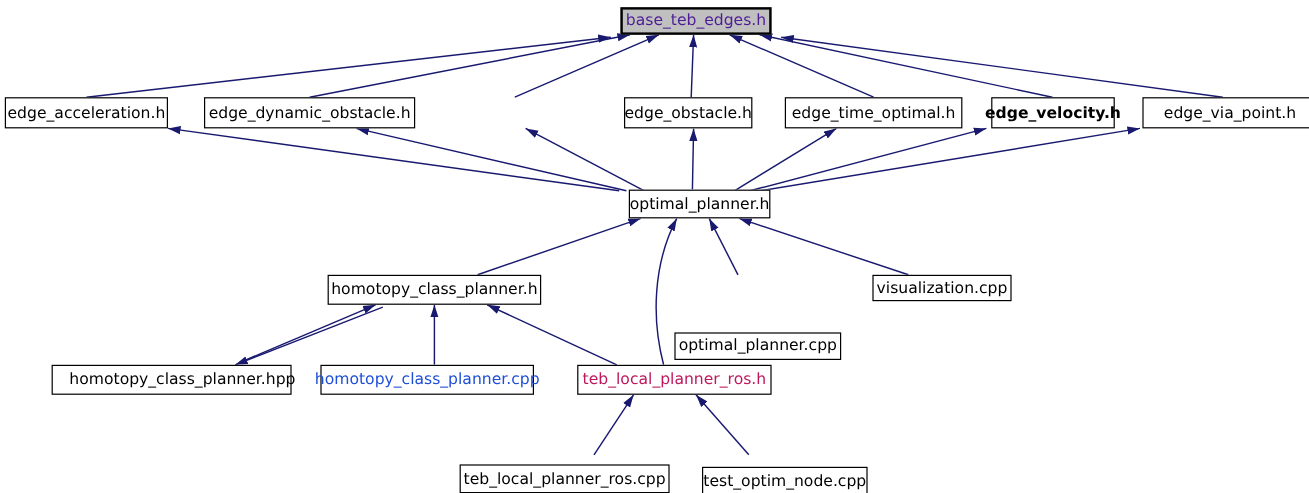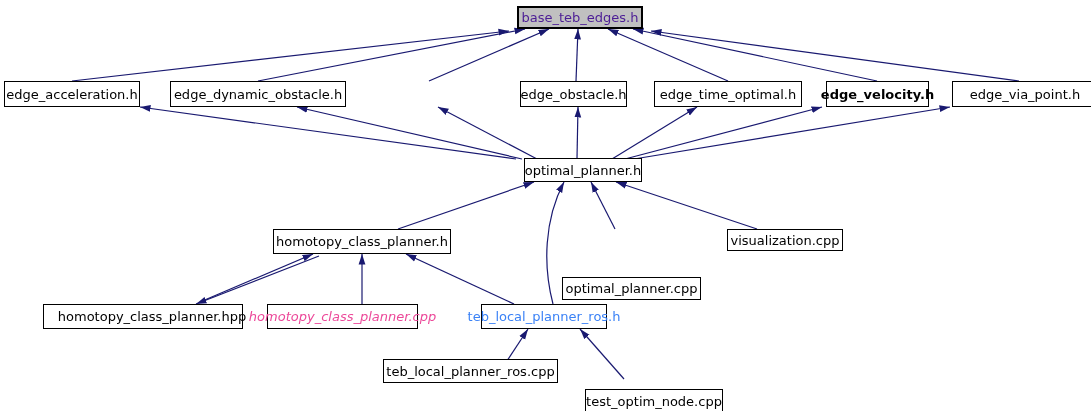--- a/index.html
+++ b/index.html
@@ -88,17 +88,17 @@
     <div class="node" style="left: 170px; top: 81px; width: 176px; height: 26px; color: rgb(0, 0, 0);">edge_dynamic_obstacle.h</div>
     <div class="node" style="left: 520px; top: 81px; width: 107px; height: 26px; color: rgb(0, 0, 0);">edge_obstacle.h</div>
     <div class="node" style="left: 654px; top: 81px; width: 148px; height: 26px; color: rgb(0, 0, 0);">edge_time_optimal.h</div>
     <div class="node" style="left: 826px; top: 81px; width: 103px; height: 26px; color: rgb(0, 0, 0); font-weight: bold;">edge_velocity.h</div>
     <div class="node" style="left: 952px; top: 81px; width: 146px; height: 26px; color: rgb(0, 0, 0);">edge_via_point.h</div>
     <div class="node" style="left: 524px; top: 158px; width: 118px; height: 24px; color: rgb(0, 0, 0);">optimal_planner.h</div>
     <div class="node" style="left: 273px; top: 229px; width: 178px; height: 25px; color: rgb(0, 0, 0);">homotopy_class_planner.h</div>
     <div class="node" style="left: 562px; top: 229px; width: 139px; height: 23px; color: rgb(0, 0, 0); margin-top: 48px;">optimal_planner.cpp</div>
     <div class="node" style="left: 727px; top: 229px; width: 116px; height: 22px; color: rgb(0, 0, 0);">visualization.cpp</div>
     <div class="node" style="left: 43px; top: 304px; width: 200px; height: 25px; color: rgb(0, 0, 0); padding-left: 18px;">homotopy_class_planner.hpp</div>
-    <div class="node" style="left: 267px; top: 304px; width: 151px; height: 25px; color: #ec4899; font-style: italic;">homotopy_class_planner.cpp</div>
-    <div class="node" style="left: 481px; top: 304px; width: 126px; height: 25px; color: #3b82f6;">teb_local_planner_ros.h</div>
-    <div class="node" style="left: 383px; top: 359px; width: 175px; height: 24px; color: rgb(0, 0, 0);">teb_local_planner_ros.cpp</div>
+    <div class="node" style="left: 267px; top: 304px; width: 178px; height: 25px; color: #1d4ed8;">homotopy_class_planner.cpp</div>
+    <div class="node" style="left: 481px; top: 304px; width: 162px; height: 25px; color: #be185d;">teb_local_planner_ros.h</div>
+    <div class="node" style="left: 383px; top: 387px; width: 175px; height: 24px; color: rgb(0, 0, 0);">teb_local_planner_ros.cpp</div>
     <div class="node" style="left: 585px; top: 389px; width: 138px; height: 24px; color: rgb(0, 0, 0);">test_optim_node.cpp</div>
   </div>
 
 </body></html>

